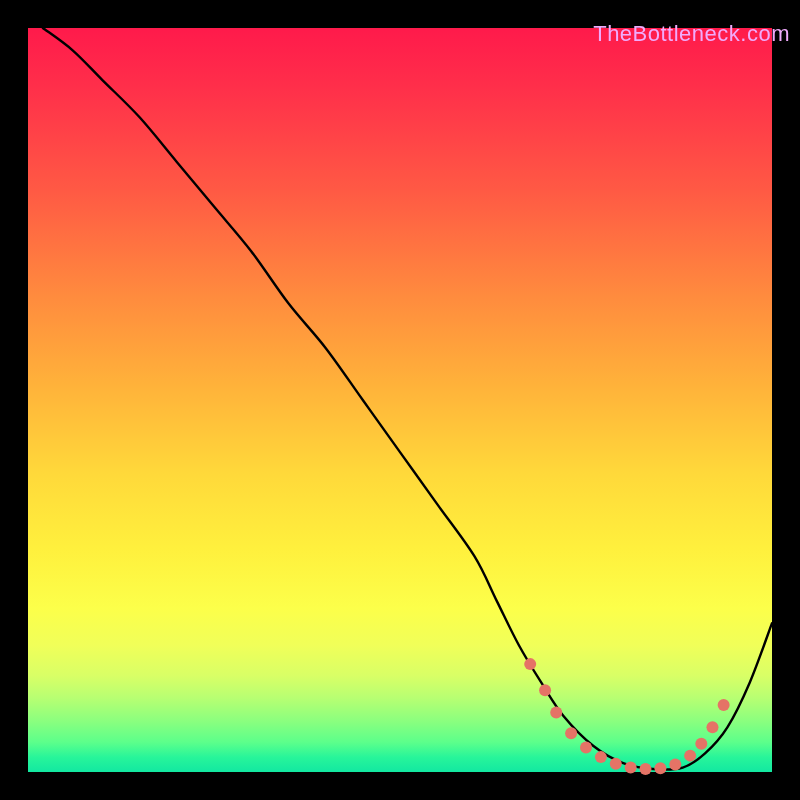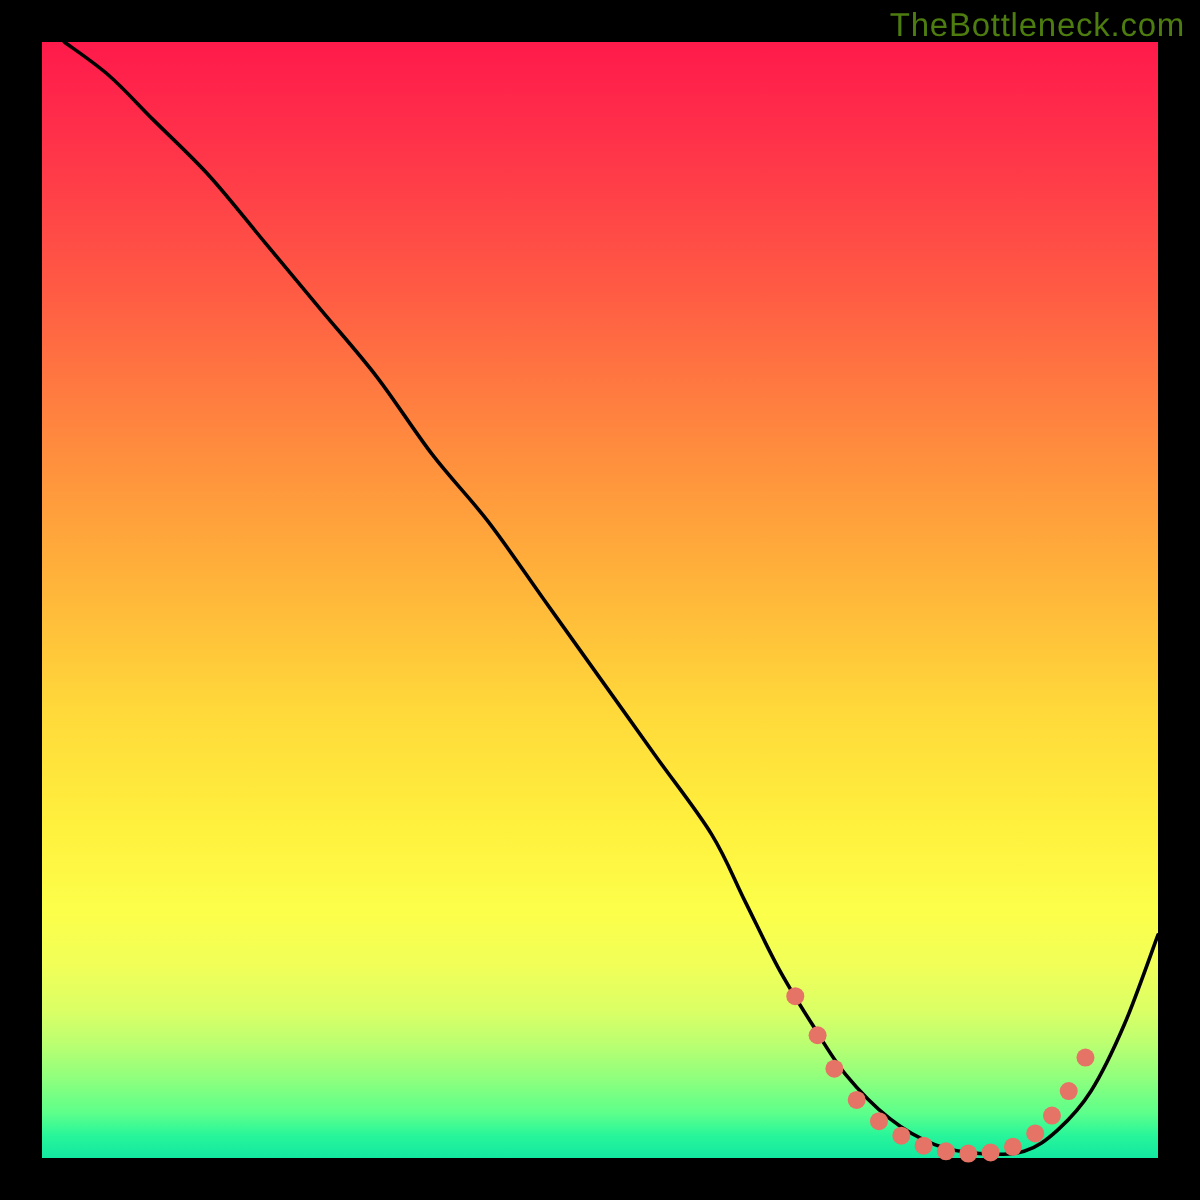--- a/index.html
+++ b/index.html
@@ -12,23 +12,23 @@
     font-family: Arial, Helvetica, sans-serif;
   }
   .frame {
     position: relative;
     width: 800px;
     height: 800px;
     background: #000;
   }
   .watermark {
     position: absolute;
-    top: 4px;
+    top: 21px;
     right: 10px;
-    color: #4d7c0f;
+    color: #f0abfc;
     font-size: 22px;
     font-weight: 500;
     letter-spacing: 0.5px;
     z-index: 5;
   }
   .plot {
     position: absolute;
     left: 28px;
     top: 28px;
     width: 744px;

